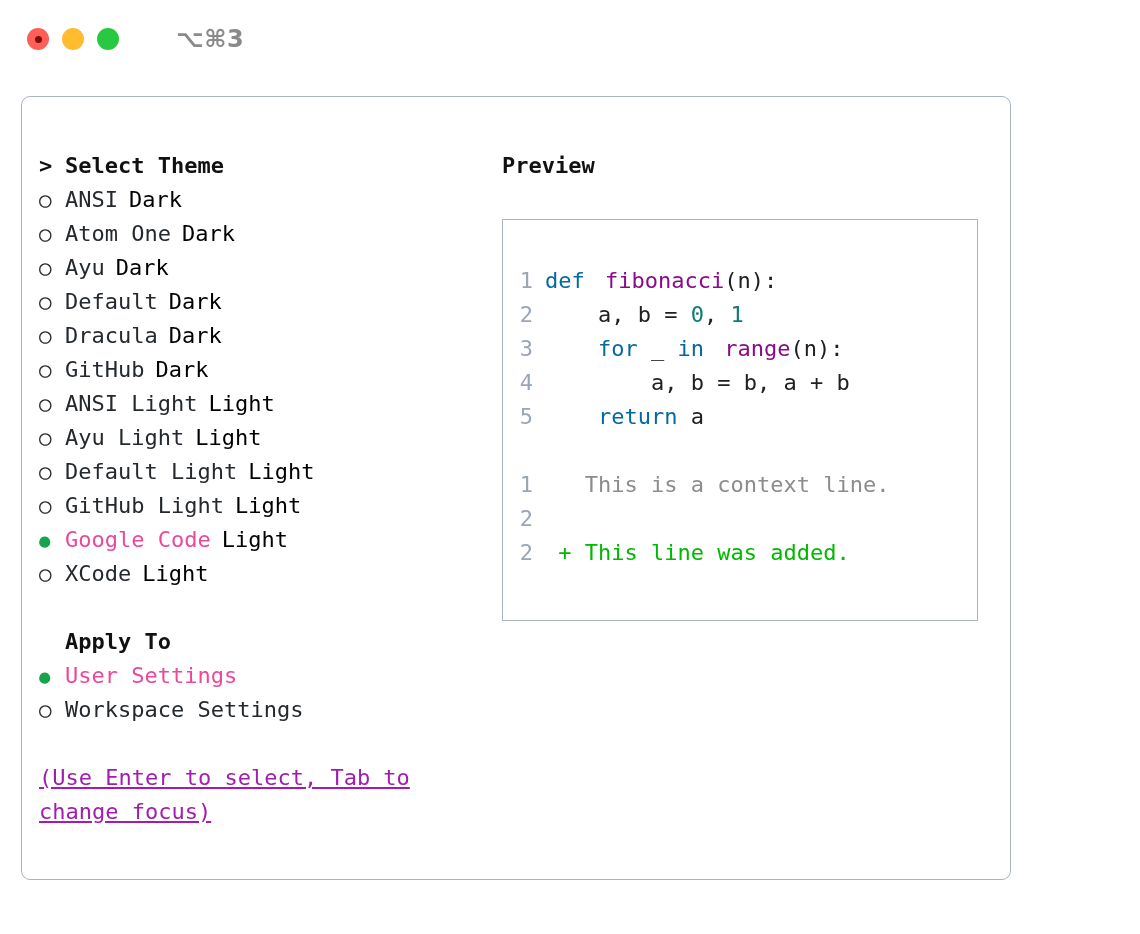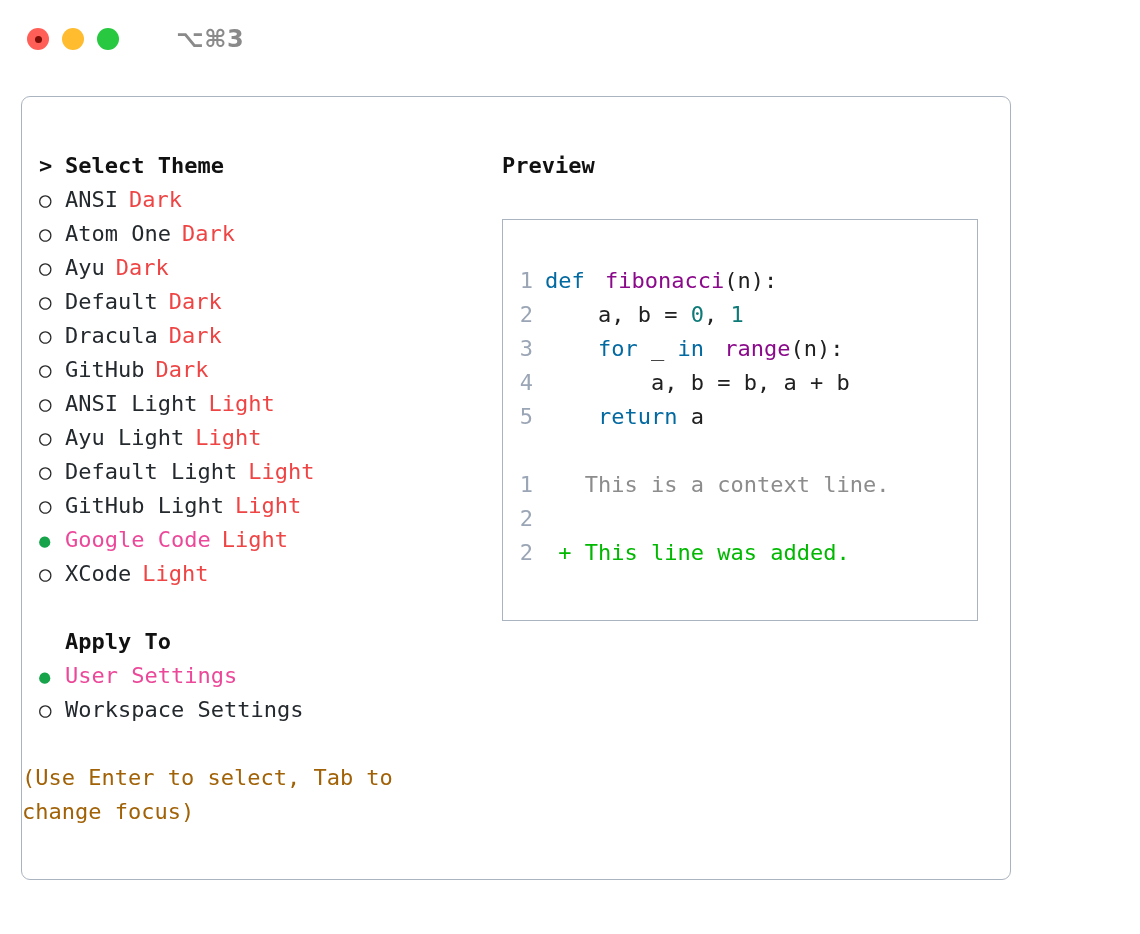--- a/index.html
+++ b/index.html
@@ -115,34 +115,35 @@
     color: #24292e;
   }
   .row.selected .row-label {
     color: #ec4899;
   }
   .row.header .row-label {
     color: #111111;
     font-weight: 700;
   }
   .variant {
-    color: #ef4444;
+    color: #000000;
     margin-left: 11px;
   }
 
   .group-gap { height: 34px; }
 
   #help-text {
     position: absolute;
-    left: 0;
+    left: 17px;
     top: 664px;
     width: 420px;
     font-size: 22px;
     line-height: 34px;
-    color: #a16207;
+    color: #a21caf;
+    text-decoration: underline;
   }
 
   
   #preview-column {
     position: absolute;
     left: 480px;
     top: 52px;
     width: 490px;
   }
   #preview-title {

